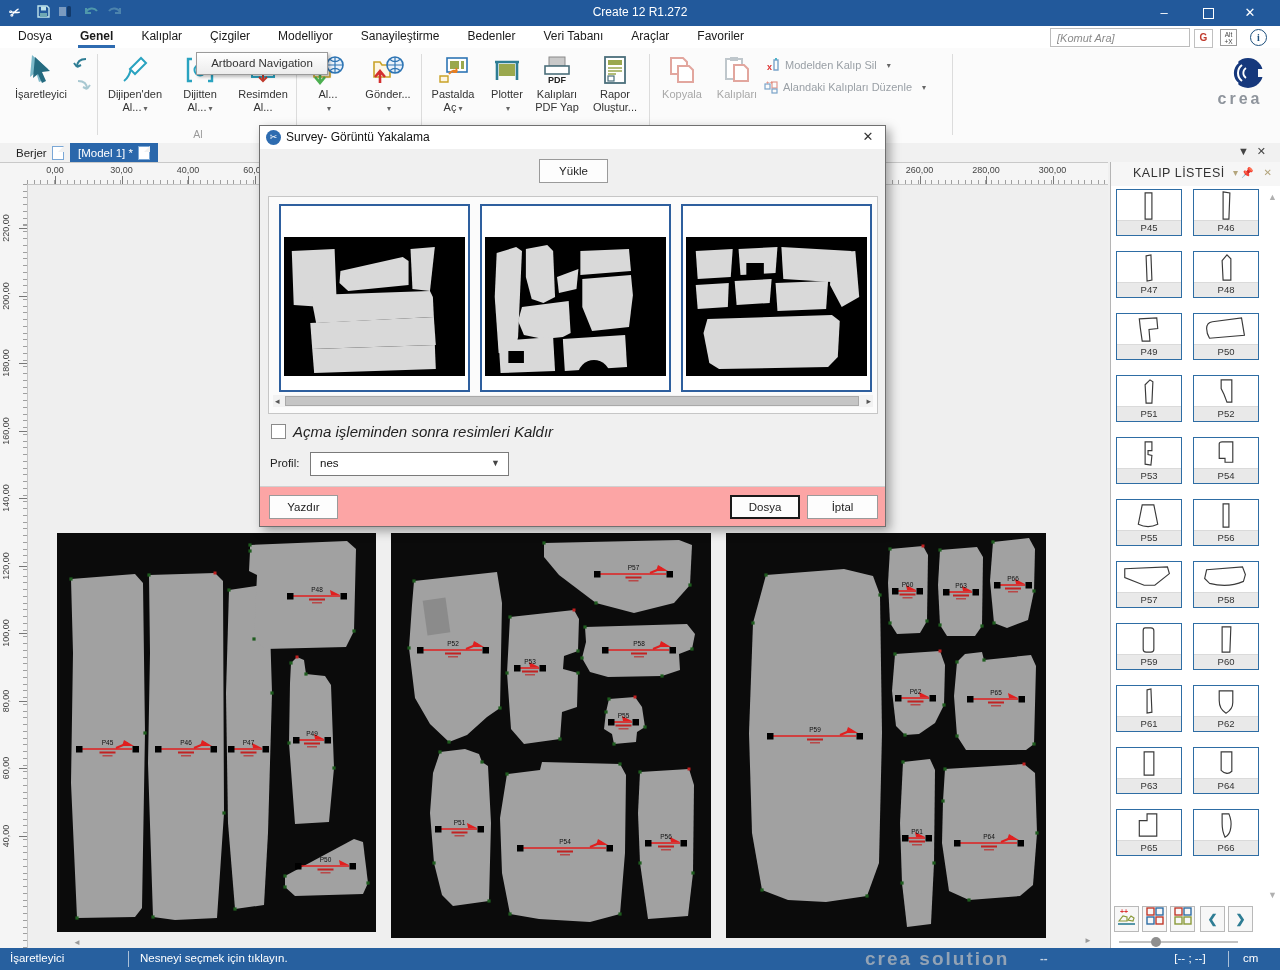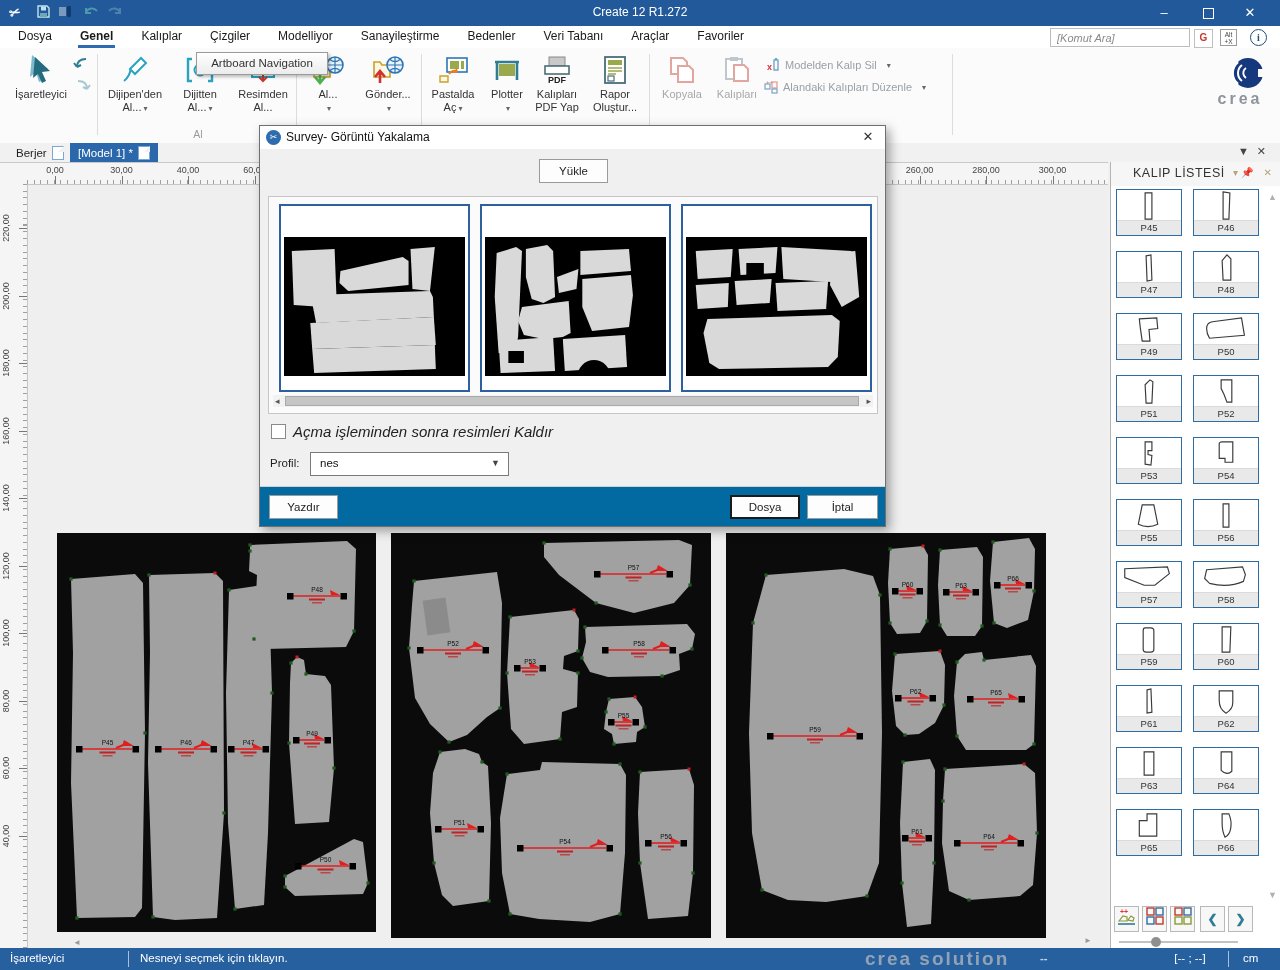--- a/index.html
+++ b/index.html
@@ -86,21 +86,21 @@
   .thumb .img{position:absolute;left:3px;right:3px;top:31px;height:139px;background:#000;}
   #thumb-scroll{position:absolute;left:4px;right:4px;bottom:6px;height:12px;background:#f2f2f2;}
   #thumb-scroll .arrow{position:absolute;top:1px;font-size:9px;color:#555;}
   #thumb-scroll .bar{position:absolute;left:12px;right:14px;top:1px;height:10px;background:#c5c5c5;border:1px solid #a9a9a9;box-sizing:border-box;}
   #dlg-check{position:absolute;left:11px;top:297px;display:flex;align-items:center;font-size:15px;color:#222;font-style:italic;}
   #dlg-check .box{width:13px;height:13px;background:#fff;border:1px solid #8a8a8a;margin-right:7px;}
   #dlg-profile-label{position:absolute;left:10px;top:331px;font-size:11.5px;color:#222;}
   #dlg-profile{position:absolute;left:50px;top:326px;width:199px;height:24px;background:#fff;border:1px solid #7a7a7a;box-sizing:border-box;}
   #dlg-profile .val{position:absolute;left:9px;top:4px;font-size:11.5px;color:#111;}
   #dlg-profile .dd{position:absolute;right:8px;top:5px;font-size:9px;color:#444;}
-  #dlg-footer{position:absolute;left:0;right:0;bottom:0;height:39px;background:#0369a1;border-top:1px solid #d0d0d0;}
+  #dlg-footer{position:absolute;left:0;right:0;bottom:0;height:39px;background:#fca5a5;border-top:1px solid #d0d0d0;}
   .dlg-btn{position:absolute;top:8px;height:24px;background:#fdfdfd;border:1px solid #9a9a9a;font-size:11.5px;color:#222;
      font-family:"Liberation Sans",sans-serif;}
   #btn-print{left:9px;width:69px;}
   #btn-ok{left:470px;width:70px;border:2px solid #1a1a1a;}
   #btn-cancel{left:547px;width:71px;}
 
   
   #sidebar{position:absolute;left:1110px;top:162px;width:170px;height:786px;background:#ffffff;border-left:1px solid #b5b5b5;box-sizing:border-box;}
   #sb-header{position:absolute;left:0;top:0;right:0;height:24px;background:#f6f6f6;}
   #sb-title{position:absolute;left:22px;top:4px;font-size:12.5px;color:#333;letter-spacing:.5px;}

